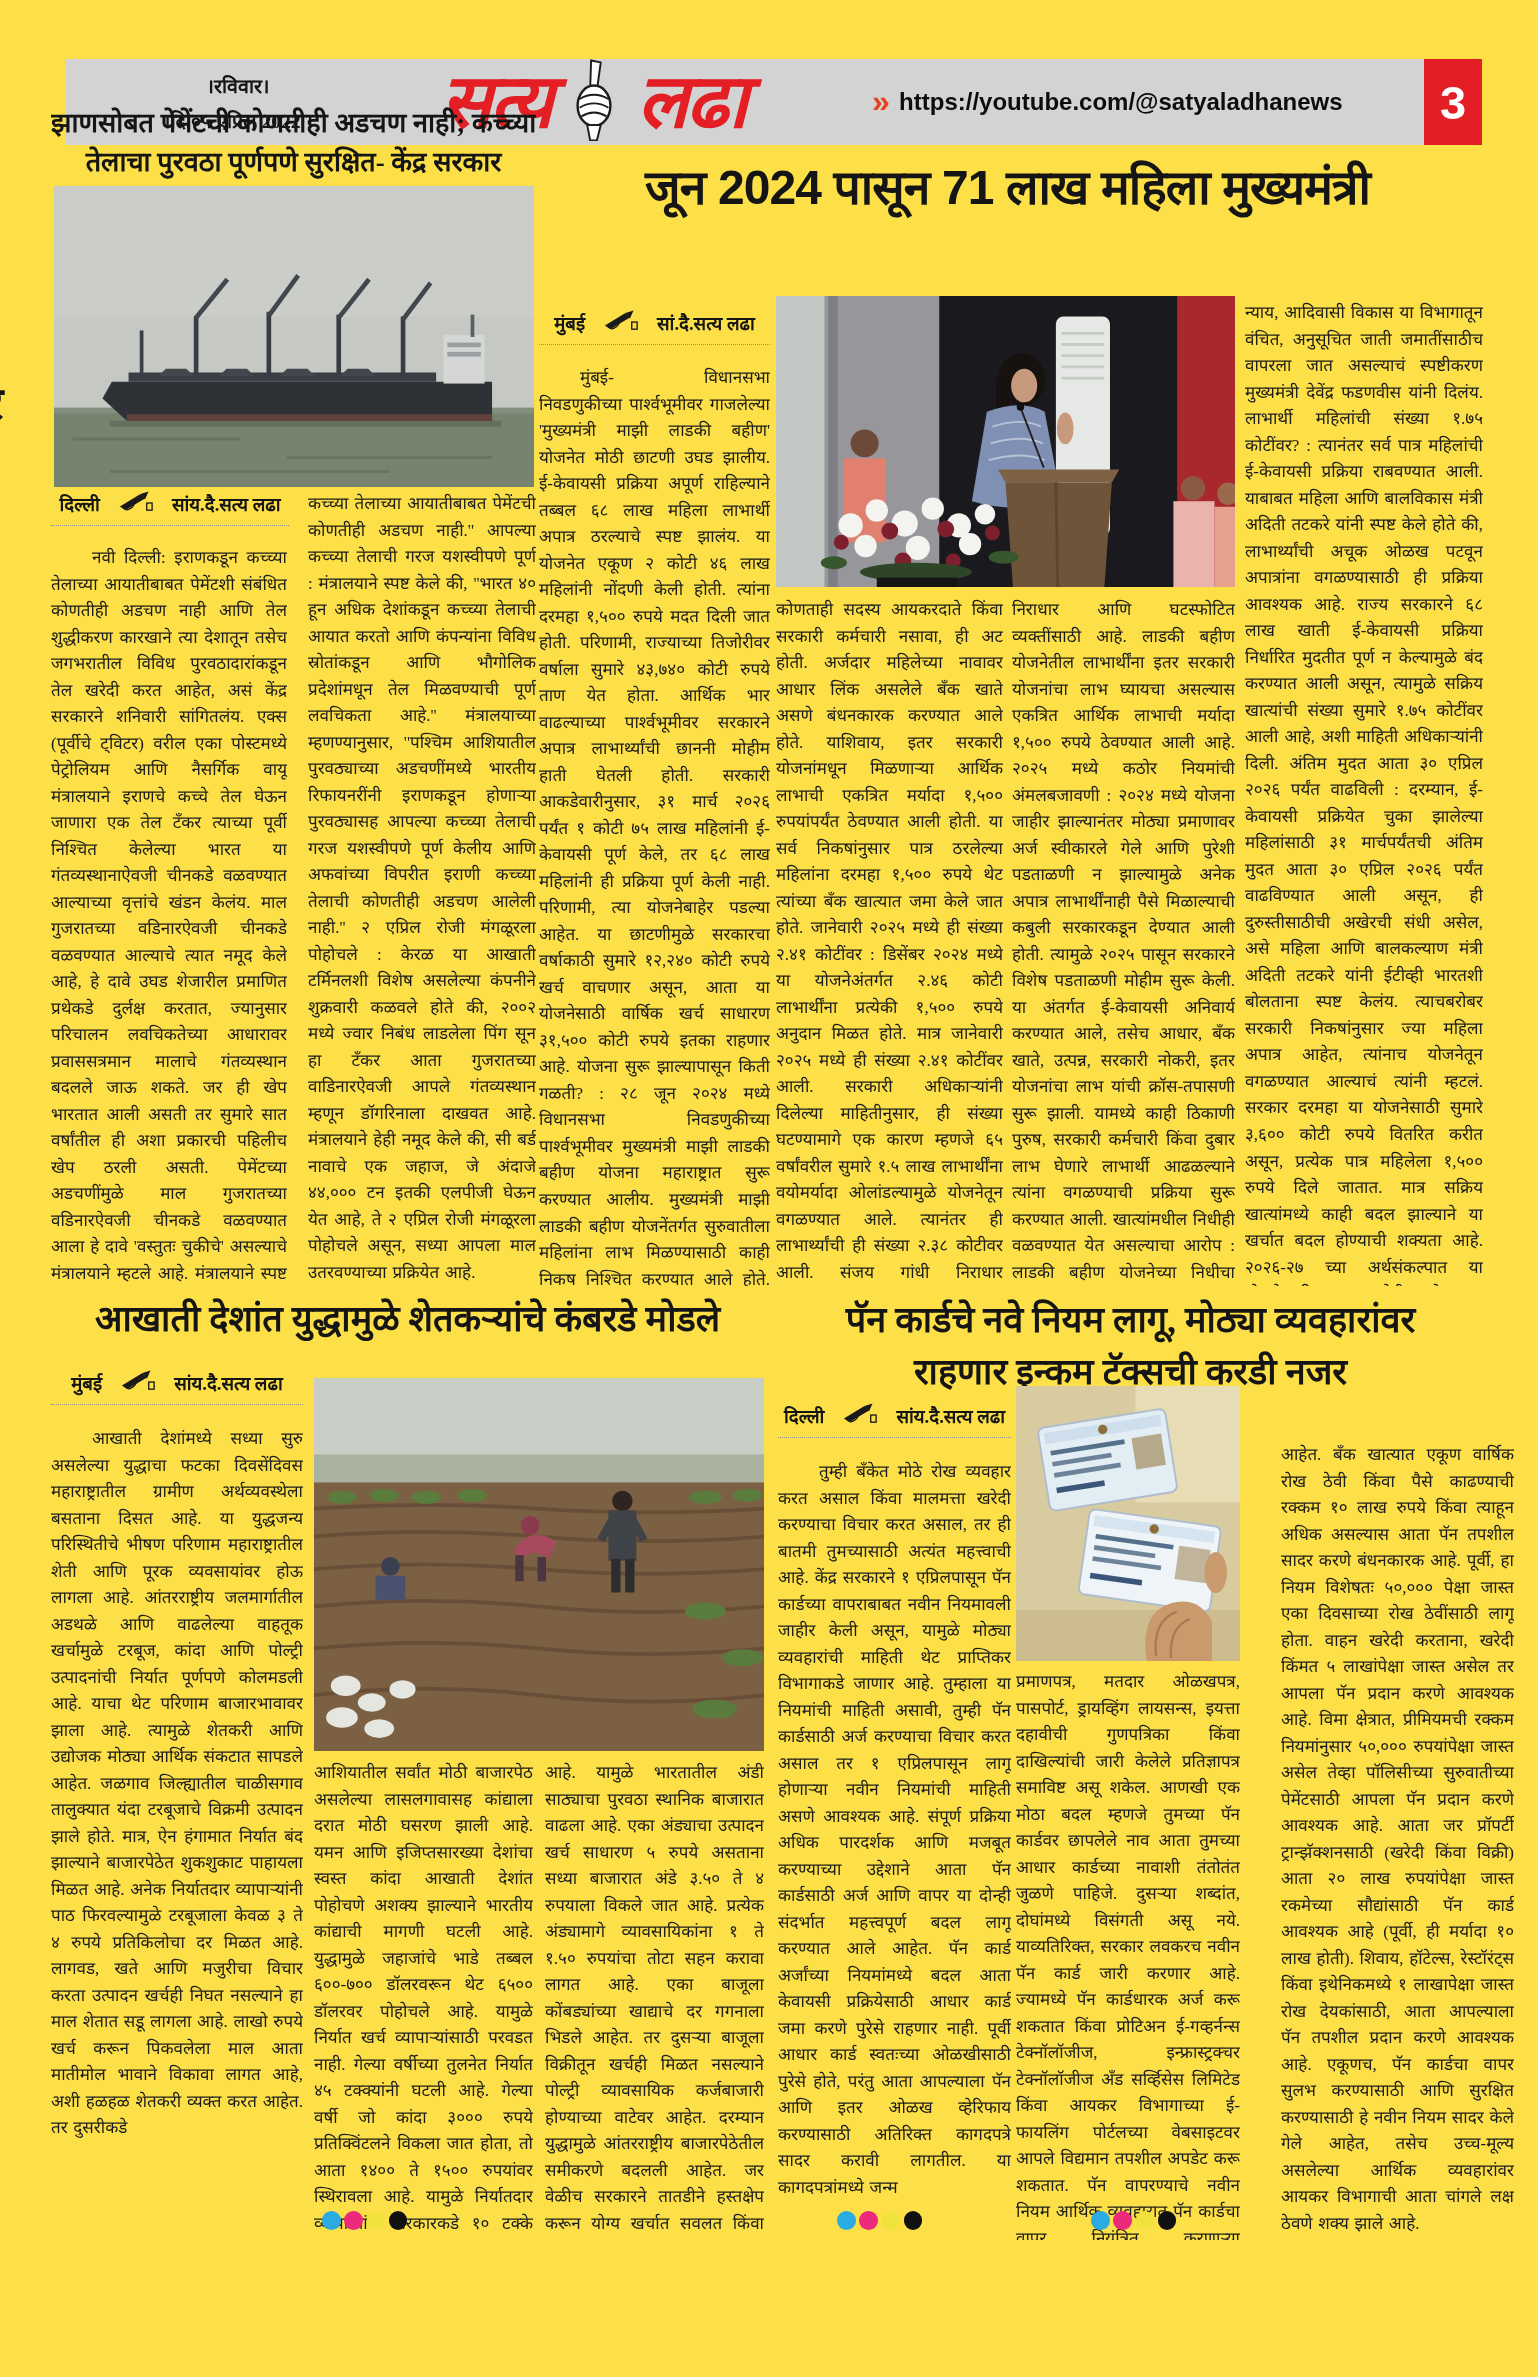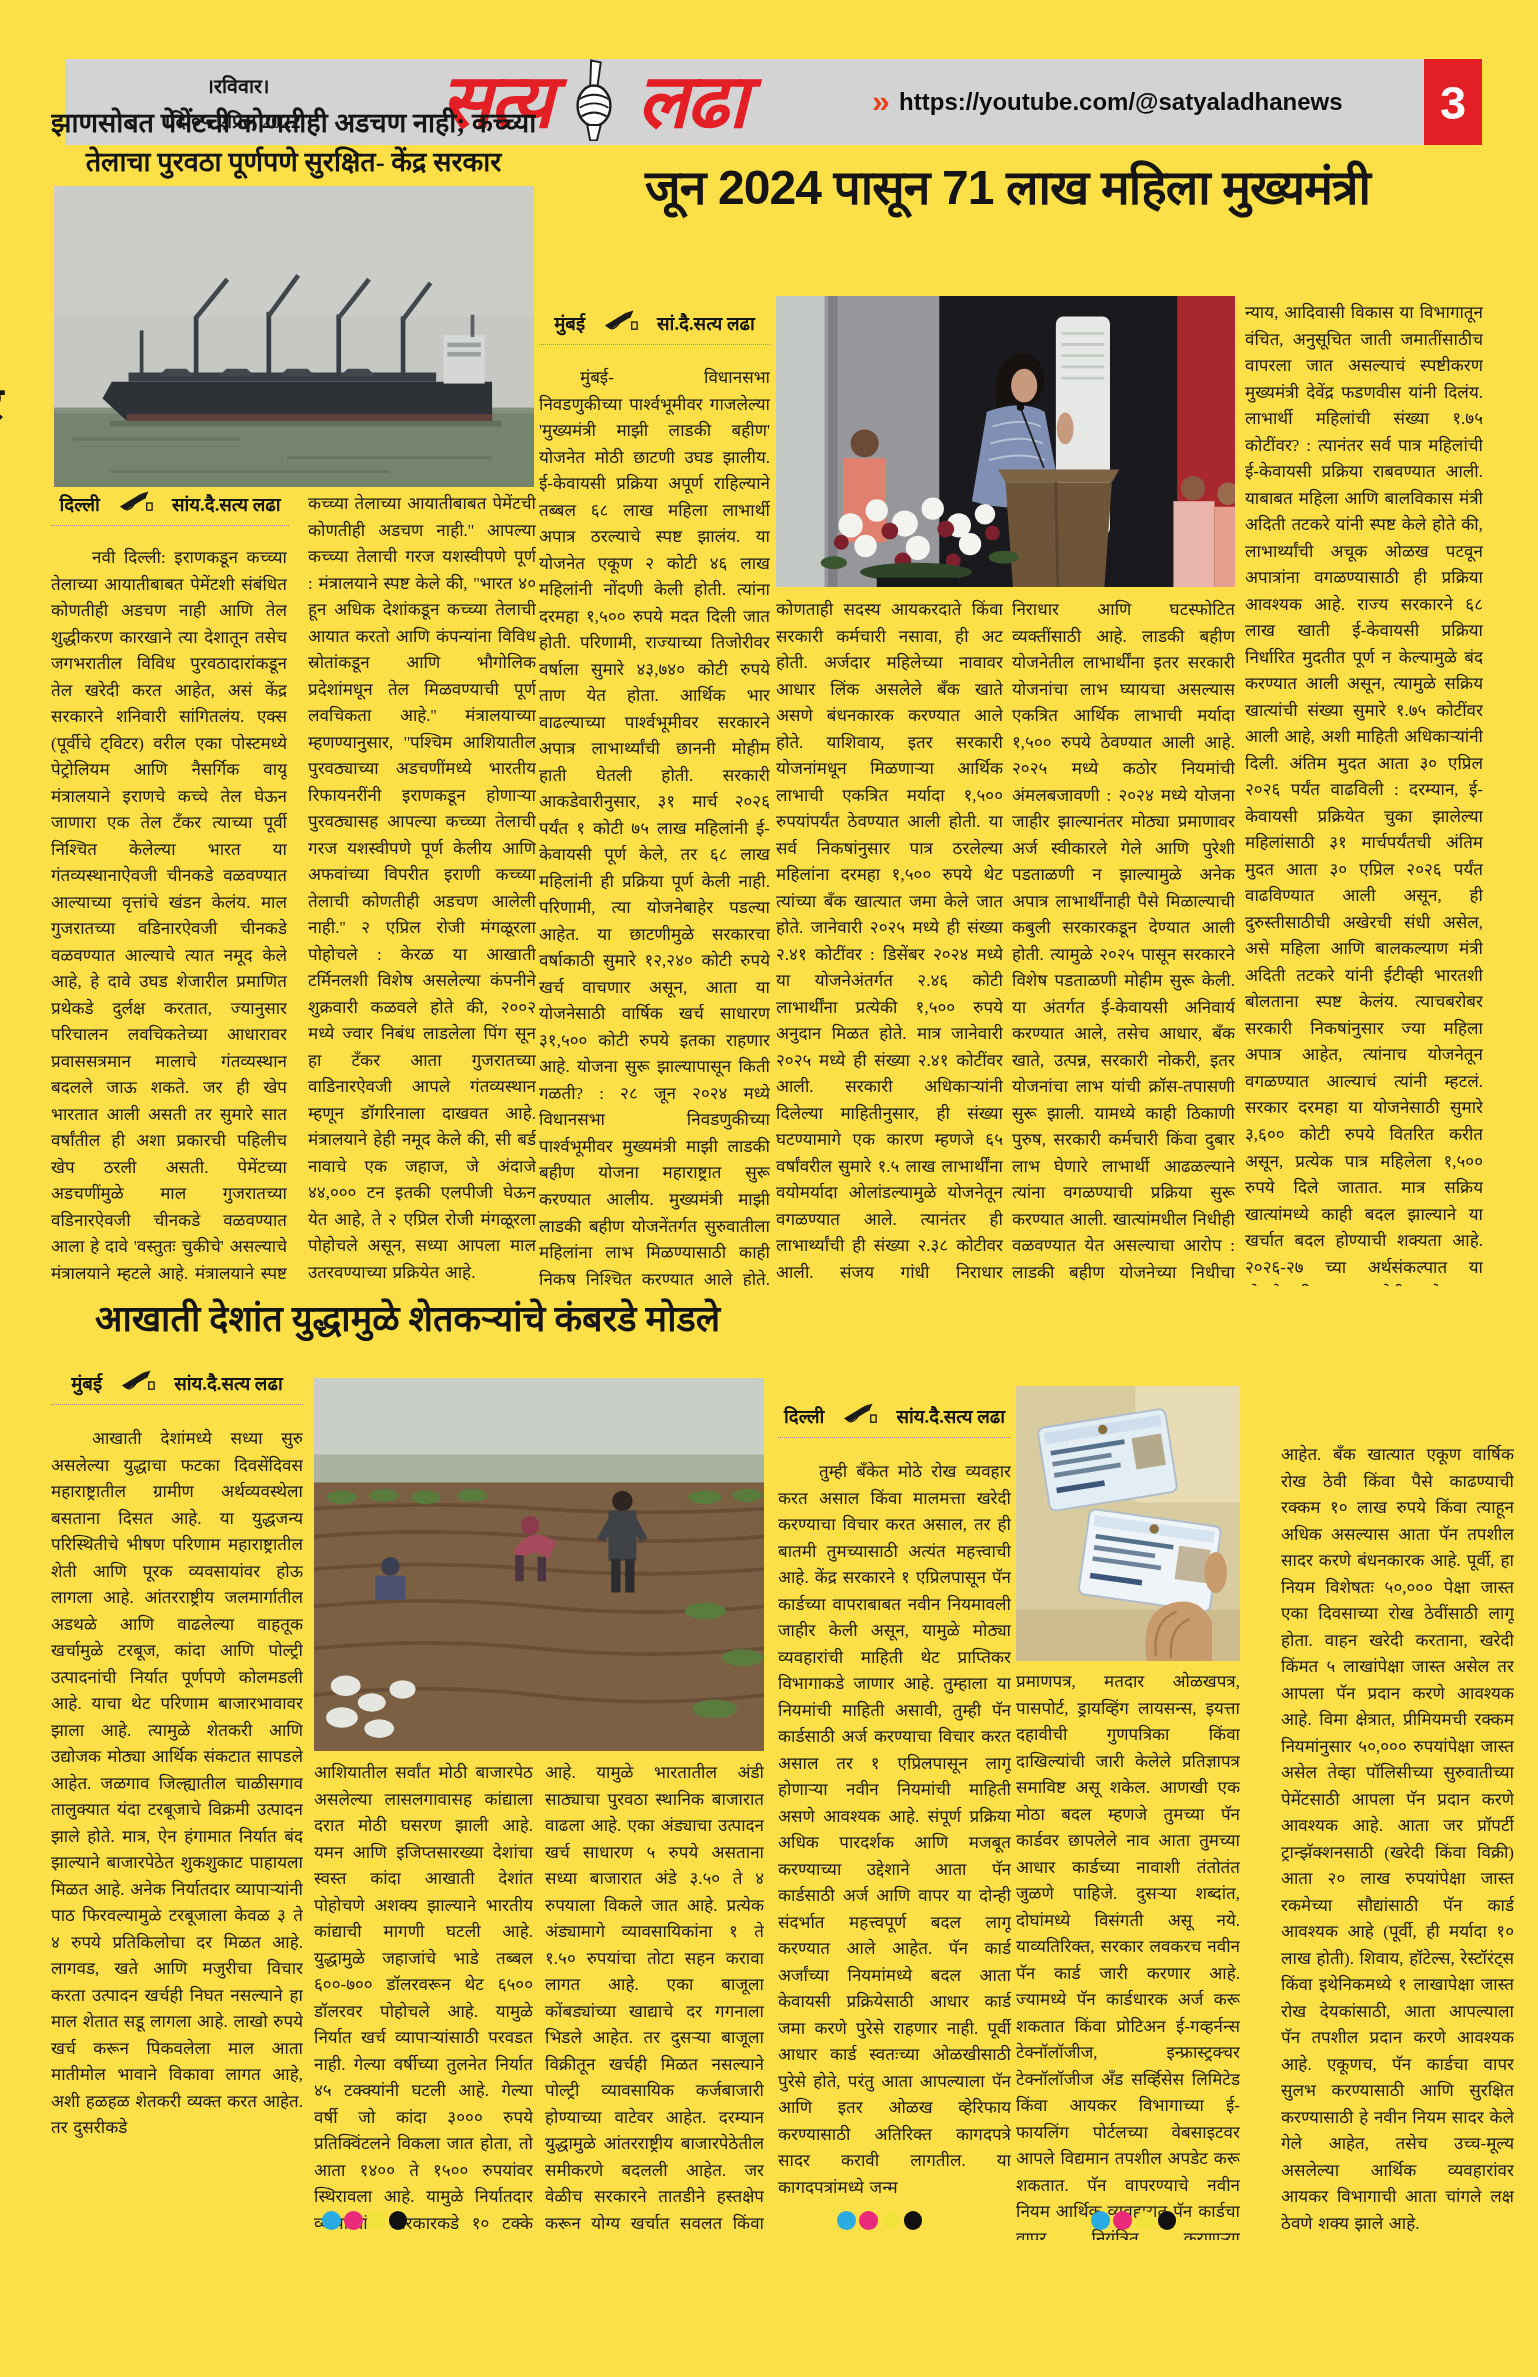--- a/index.html
+++ b/index.html
@@ -273,20 +273,24 @@
       <path d="M214 186 q18 -30 46 -10 l-8 18 q-18 -14 -30 2 z" fill="#a84a5e"></path>
       <rect x="216" y="190" width="9" height="28" fill="#4a3540"></rect>
       <rect x="240" y="192" width="9" height="26" fill="#4a3540"></rect>
       <circle cx="82" cy="202" r="10" fill="#3a3f52"></circle>
       <rect x="66" y="212" width="32" height="26" fill="#4a5270"></rect>
     </svg>
   </div>
   <div class="abs col farm-colB">आशियातील सर्वांत मोठी बाजारपेठ असलेल्या लासलगावासह कांद्याला दरात मोठी घसरण झाली आहे. यमन आणि इजिप्तसारख्या देशांचा स्वस्त कांदा आखाती देशांत पोहोचणे अशक्य झाल्याने भारतीय कांद्याची मागणी घटली आहे. युद्धामुळे जहाजांचे भाडे तब्बल ६००-७०० डॉलरवरून थेट ६५०० डॉलरवर पोहोचले आहे. यामुळे निर्यात खर्च व्यापाऱ्यांसाठी परवडत नाही. गेल्या वर्षीच्या तुलनेत निर्यात ४५ टक्क्यांनी घटली आहे. गेल्या वर्षी जो कांदा ३००० रुपये प्रतिक्विंटलने विकला जात होता, तो आता १४०० ते १५०० रुपयांवर स्थिरावला आहे. यामुळे निर्यातदार व्यापाऱ्यांनी सरकारकडे १० टक्के निर्यात सबसिडीची मागणी केली आहे. अंडी झाली स्वस्त आखातही अंड्यांची निर्यात युद्धामुळे पूर्णपणे बंद झाली आहे.</div>
   <div class="abs col farm-colC">आहे. यामुळे भारतातील अंडी साठ्याचा पुरवठा स्थानिक बाजारात वाढला आहे. एका अंड्याचा उत्पादन खर्च साधारण ५ रुपये असताना सध्या बाजारात अंडे ३.५० ते ४ रुपयाला विकले जात आहे. प्रत्येक अंड्यामागे व्यावसायिकांना १ ते १.५० रुपयांचा तोटा सहन करावा लागत आहे. एका बाजूला कोंबड्यांच्या खाद्याचे दर गगनाला भिडले आहेत. तर दुसऱ्या बाजूला विक्रीतून खर्चही मिळत नसल्याने पोल्ट्री व्यावसायिक कर्जबाजारी होण्याच्या वाटेवर आहेत. दरम्यान युद्धामुळे आंतरराष्ट्रीय बाजारपेठेतील समीकरणे बदलली आहेत. जर वेळीच सरकारने तातडीने हस्तक्षेप करून योग्य खर्चात सवलत किंवा निर्यातीसाठी प्रोत्साहन दिले नाही तर हे कृषी संकट येत्या आठवड्यात अधिक गडद होण्याची शक्यता आहे.</div>
 
+  <div class="abs hl pan-h">
+    <div>पॅन कार्डचे नवे नियम लागू, मोठ्या व्यवहारांवर</div>
+    <div>राहणार इन्कम टॅक्सची करडी नजर</div>
+  </div>
   <div class="abs byline pan-byline">
     <span>दिल्ली</span>
     <span class="penicon">
       <svg width="34" height="20.5" viewBox="0 0 38 22" aria-hidden="true">
         <path d="M1 17 L24 3 L29 8 L7 21 Z" fill="#1a1a1a"></path>
         <path d="M24 3 L33 0 L29 9 Z" fill="#1a1a1a"></path>
         <path d="M8 21 q7 -2 9 -7" stroke="#1a1a1a" stroke-width="1.5" fill="none"></path>
         <rect x="31" y="13" width="6" height="8" fill="none" stroke="#1a1a1a" stroke-width="1.5"></rect>
       </svg>
     </span>

